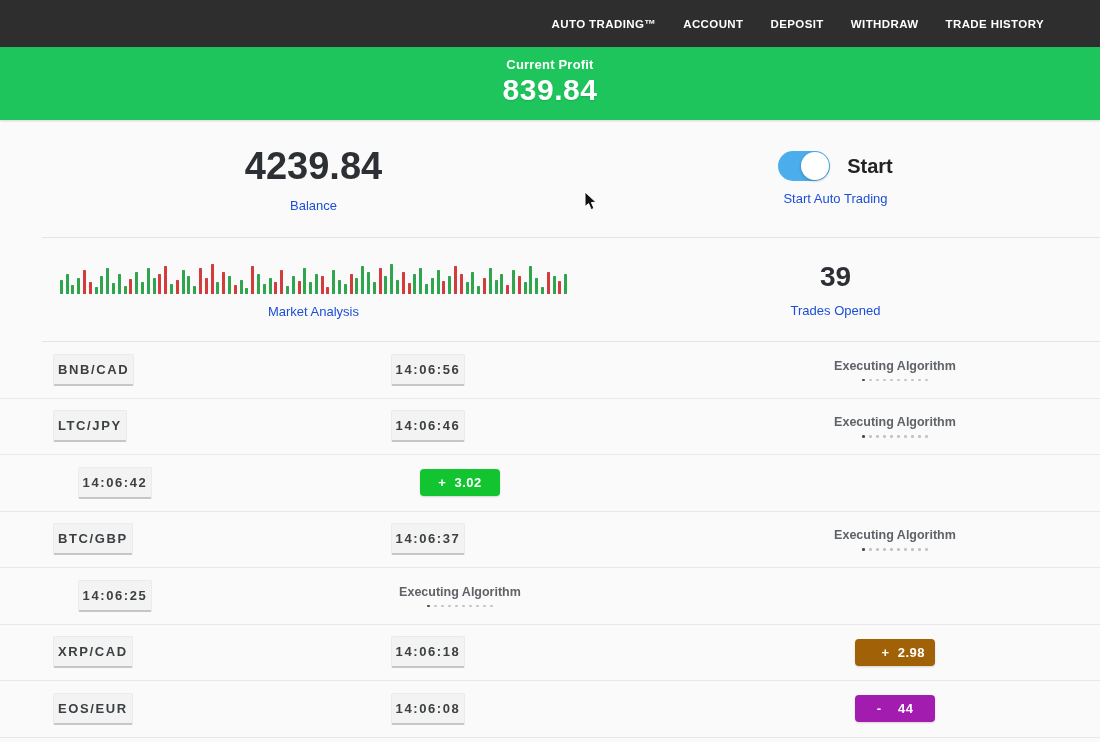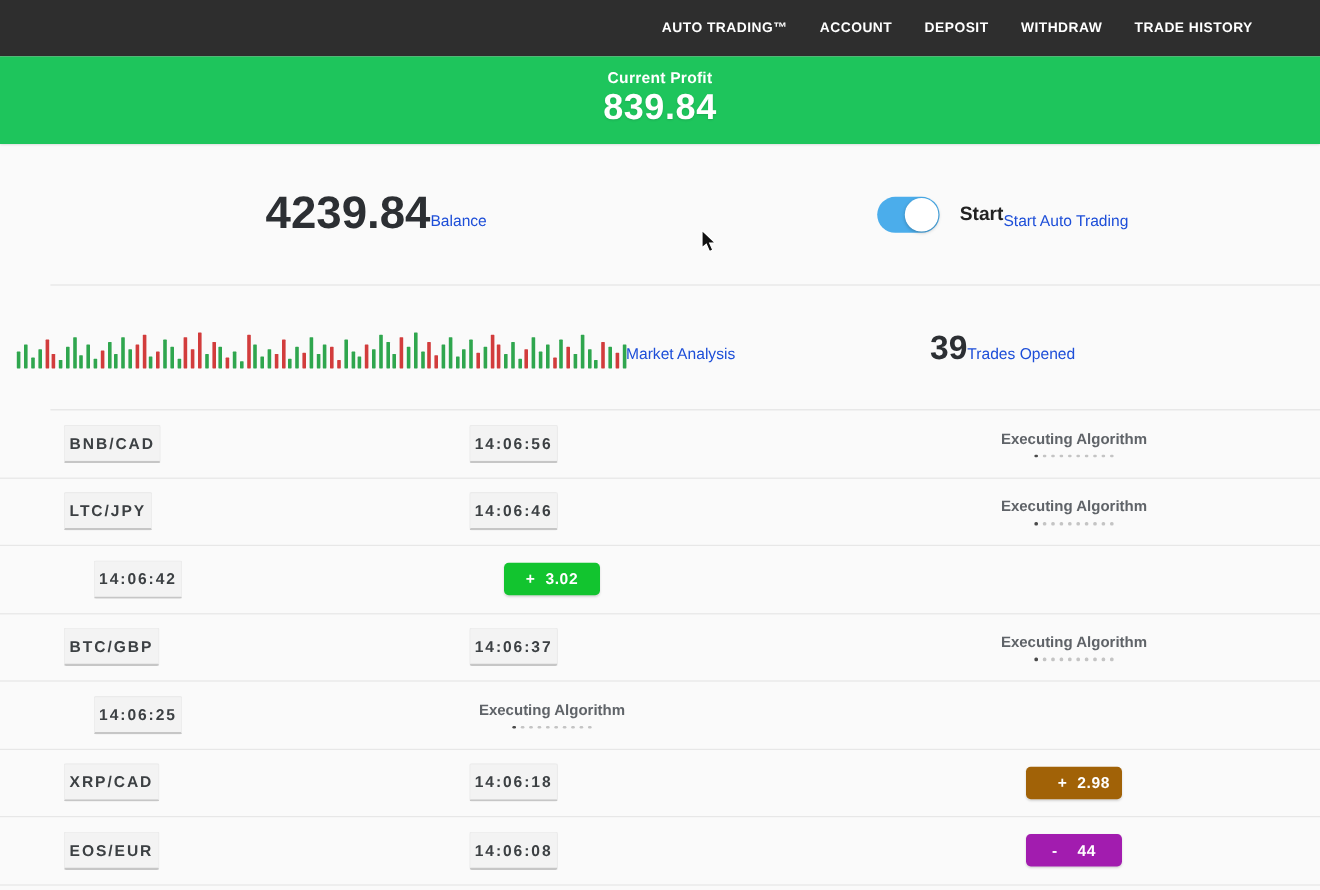--- a/index.html
+++ b/index.html
@@ -25,42 +25,42 @@
     height:73px; text-align:center; color:#fff;
     box-shadow:0 1px 2px rgba(0,0,0,.15);
     padding-top:10px;
   }
   .banner-label { font-size:13px; font-weight:bold; letter-spacing:.2px; }
   .banner-value { font-size:30px; font-weight:bold; letter-spacing:.5px; margin-top:1px;
                   text-shadow:0 1px 2px rgba(0,0,0,.12); }
 
   
   .stats-row { display:grid; grid-template-columns:627px 1fr; }
-  .stat-cell { display:flex; flex-direction:row; align-items:center; justify-content:center; }
+  .stat-cell { display:flex; flex-direction:column; align-items:center; justify-content:center; }
   .stats-a { height:117px; }
   .stats-b { height:103px; }
   .stats-a .stat-cell.right { padding-right:56px; }
   .stats-b .stat-cell.right { padding-right:56px; }
   .divider { border-top:1px solid #e4e4e4; margin-left:42px; }
 
   .big-number { font-size:38px; font-weight:bold; color:#2c2f33; letter-spacing:0; }
   .mid-number { font-size:28px; font-weight:bold; color:#2c2f33; }
   .stat-label { font-size:13px; color:#1d4ed8; margin-top:10px; }
 
   
   .toggle-wrap { display:flex; align-items:center; gap:17px; }
   .toggle {
     width:52px; height:30px; border-radius:15px; position:relative; cursor:pointer;
   }
   .toggle-knob {
     position:absolute; top:1px; right:1px; width:28px; height:28px;
     background:#fff; border-radius:50%;
     box-shadow:0 1px 3px rgba(0,0,0,.25);
   }
-  .toggle-label { font-size:16px; font-weight:bold; color:#222; }
+  .toggle-label { font-size:20px; font-weight:bold; color:#222; }
 
   
   .chart { display:flex; align-items:flex-end; gap:2.8px; height:34px; }
   .bar { width:3px; border-radius:.5px; }
   .bar.g { background:#2fa64e; }
   .bar.r { background:#d23c3c; }
 
   
   .trade-row {
     height:56.5px; border-bottom:1px solid #e7e7e7;

